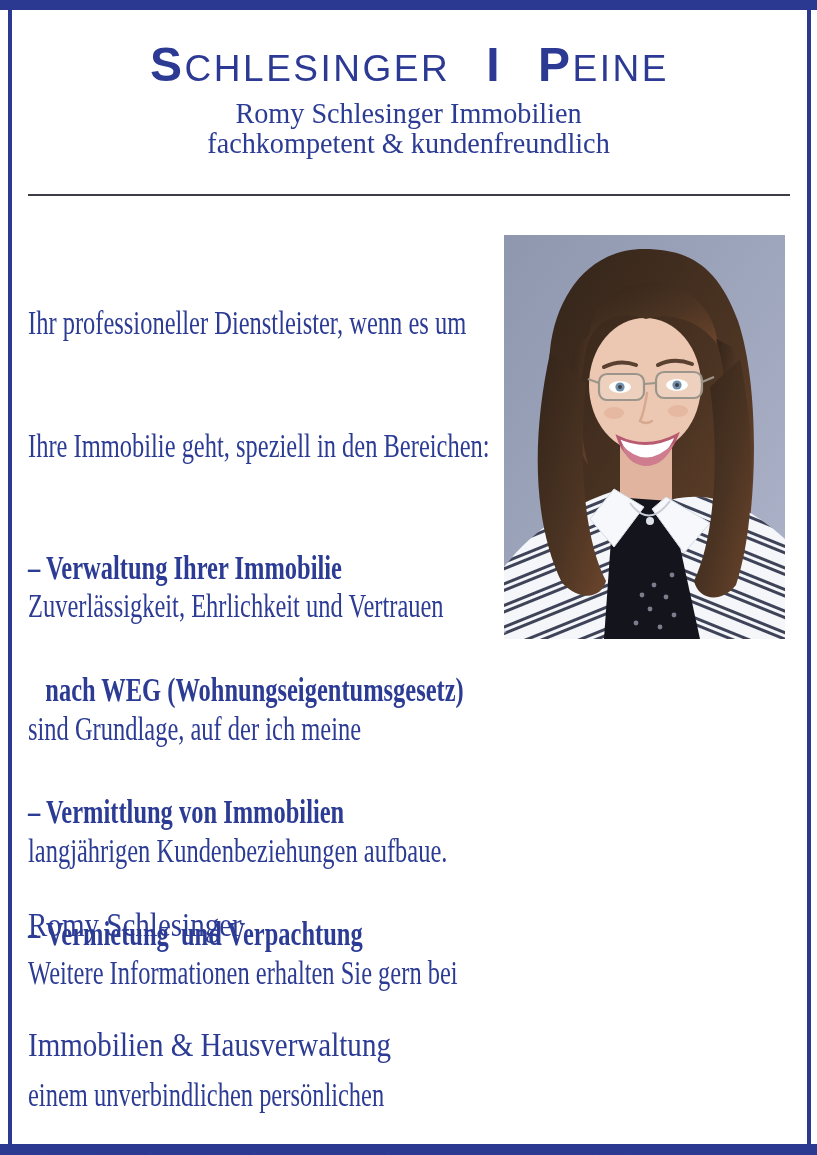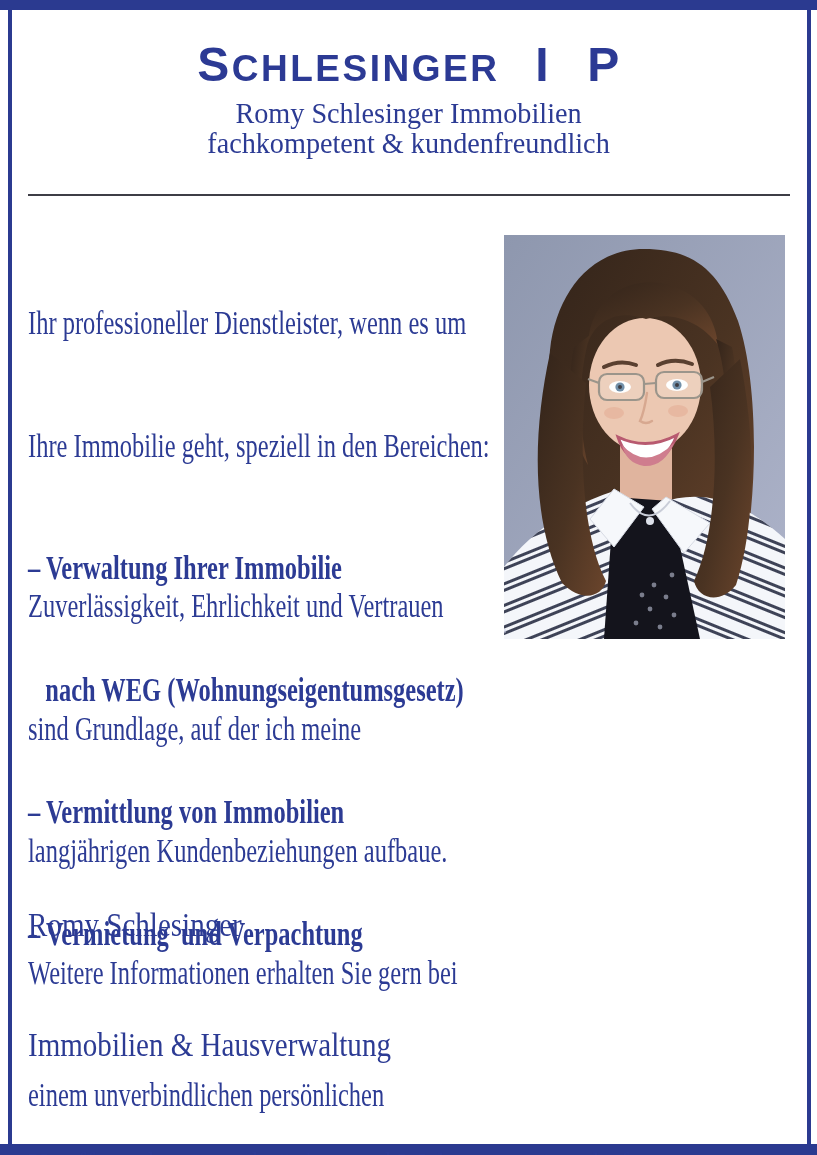--- a/index.html
+++ b/index.html
@@ -22,21 +22,21 @@
   
   .title-row{
     position:absolute;top:37px;left:14px;right:12px;
     display:flex;justify-content:center;align-items:baseline;
     font-family:"Liberation Sans", sans-serif;
     color:#2c3a94;white-space:nowrap;
   }
   .title-word{display:inline-flex;align-items:baseline;}
   .title-word + .title-word{margin-left:36px;}
   .title-initial{font-size:48px;font-weight:bold;letter-spacing:2.5px;}
-  .title-rest{font-size:37px;font-weight:bold;letter-spacing:2.5px;}
+  .title-rest{font-size:37px;font-weight:normal;letter-spacing:2.5px;}
 
   
   .subtitle{
     position:absolute;top:98px;left:0;width:817px;
     text-align:center;font-size:30px;line-height:30px;
     transform:scaleX(0.94);
     color:#2c3b94;
   }
 
   .rule{position:absolute;top:194px;left:28px;width:762px;height:2px;background:#3d3d46;}
@@ -70,20 +70,21 @@
   <div class="title-row">
     <span class="title-word">
       <span class="title-initial">S</span>
         <span class="title-rest">CHLESINGER</span>
     </span>
     <span class="title-word">
       <span class="title-initial">I</span>
     </span>
     <span class="title-word">
       <span class="title-initial">P</span>
+        <span class="title-rest">EINE</span>
     </span>
   </div>
 
   <div class="subtitle">
     <div class="t-line">Romy Schlesinger Immobilien</div>
     <div class="t-line">fachkompetent &amp; kundenfreundlich</div>
   </div>
 
   <div class="rule"></div>
 

